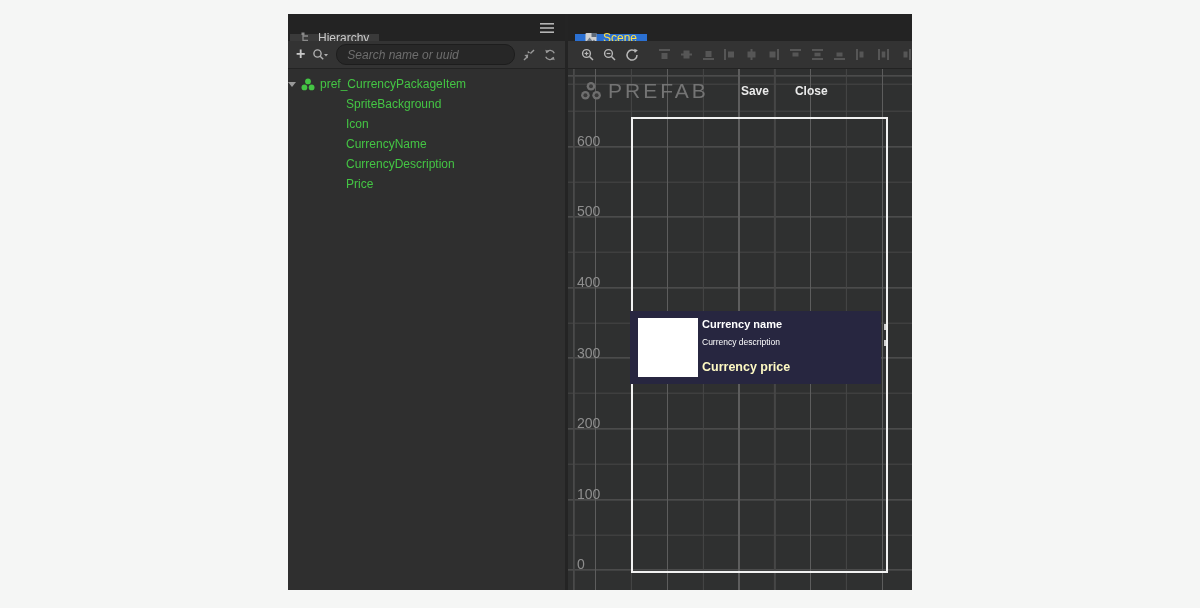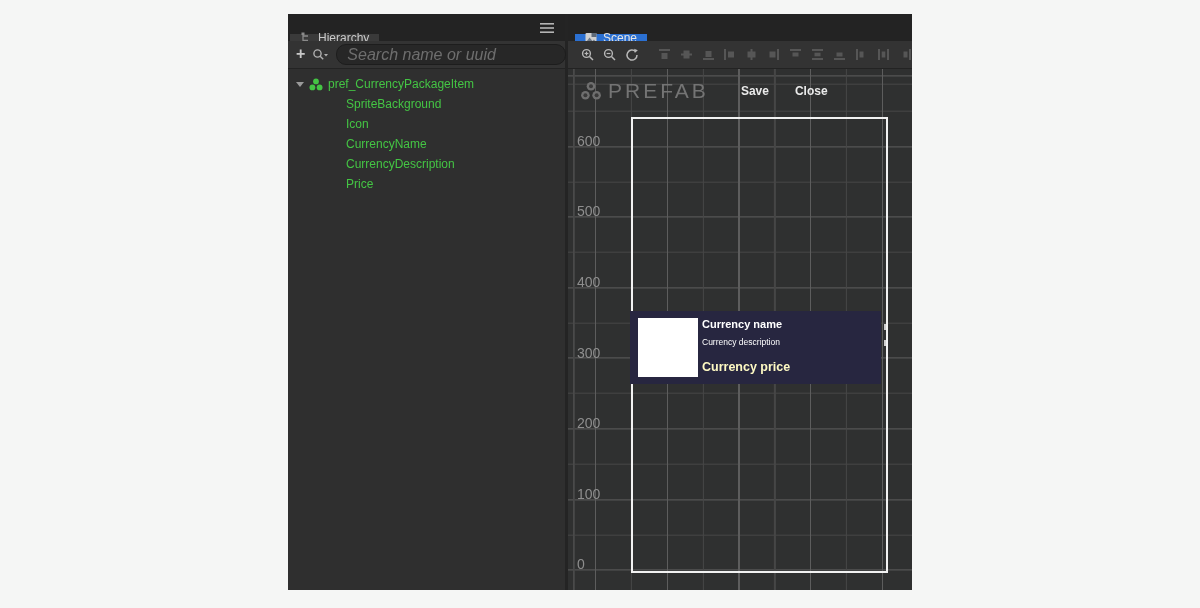--- a/index.html
+++ b/index.html
@@ -16,34 +16,34 @@
   .tool-btn { display:inline-flex; align-items:center; justify-content:center; width:18px; height:18px; cursor:pointer; }
   svg { display:block; }
 
   
   .hier { width:280px; border-right:3px solid #242424; }
   .hier .tab { margin-left:2px; background:#3a3a3a; color:#c9c9c9; }
   .hier .tabbar .spacer { flex:1; }
   .hier .toolbar { gap:7px; padding:0 8px; }
   .add-btn { color:#c8c8c8; font-size:16px; font-weight:bold; line-height:1; margin-top:-2px; }
   .search-input { flex:1; height:21px; background:#272727; border:1px solid #1d1d1d; border-radius:10px;
-      color:#bdbdbd; font-size:16px; font-style:italic; padding:0 10px; outline:none; font-family:"Liberation Sans",sans-serif; }
+      color:#bdbdbd; font-size:12px; font-style:italic; padding:0 10px; outline:none; font-family:"Liberation Sans",sans-serif; }
   .search-input::placeholder { color:#6e6e6e; }
   .tree { flex:1; background:#2f2f2f; padding-top:5px; font-size:12px; overflow:hidden; }
   .tree-row { height:20px; display:flex; align-items:center; }
-  .tree-row.root { padding-left:8px; }
+  .tree-row.root { }
   .tree-row.child { padding-left:58px; }
   .tree-arrow { width:0; height:0; border-left:4.5px solid transparent; border-right:4.5px solid transparent;
       border-top:5.5px solid #9a9a9a; margin-right:5px; }
   .tree-label { color:#44c544; }
   .root .tree-label { margin-left:5px; }
 
   
   .scene { width:344px; }
-  .scene .tab { margin-left:7px; background:#2b70d2; color:#e5e5e5; }
+  .scene .tab { margin-left:7px; background:#2b70d2; color:#fde047; }
   .scene .toolbar { padding-left:13px; gap:8px; }
   .scene .toolbar .group-gap { width:3px; }
   .tool-btn.disabled { cursor:default; }
 
   .canvas { flex:1; position:relative; overflow:hidden; background:#2f3030;
     background-image:
       repeating-linear-gradient(90deg,  #5d5d5d 0 1px, transparent 1px 71.75px),
       repeating-linear-gradient(90deg,  #464646 0 1px, transparent 1px 71.75px),
       repeating-linear-gradient(180deg, #5d5d5d 0 1px, transparent 1px 70.6px),
       repeating-linear-gradient(180deg, #464646 0 1px, transparent 1px 70.6px);

